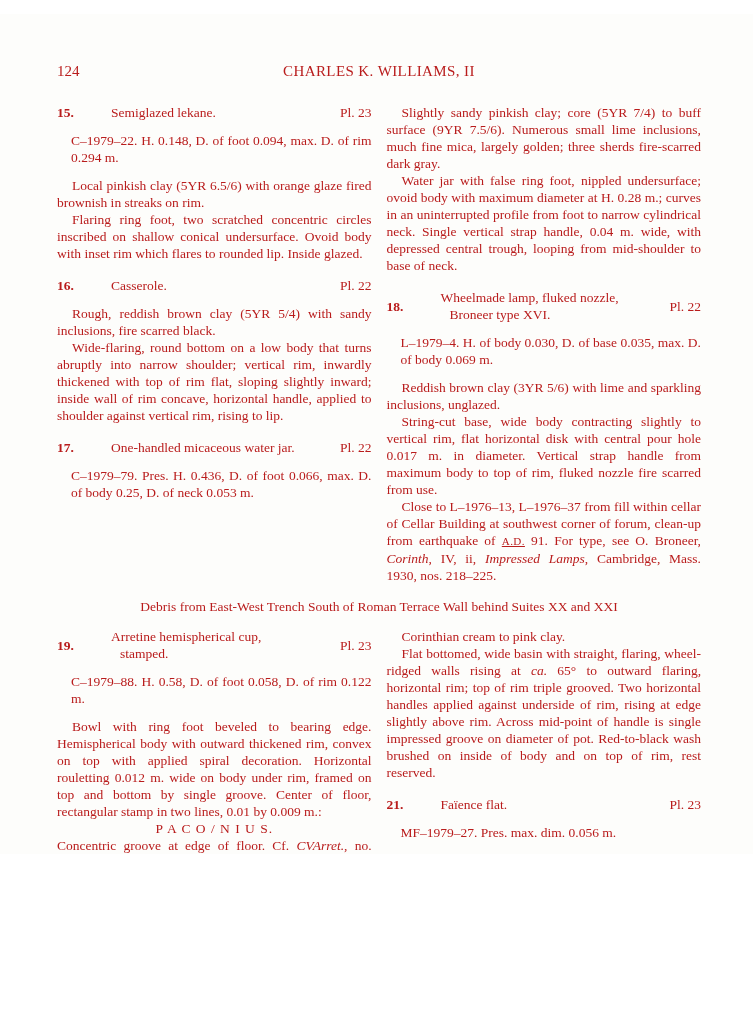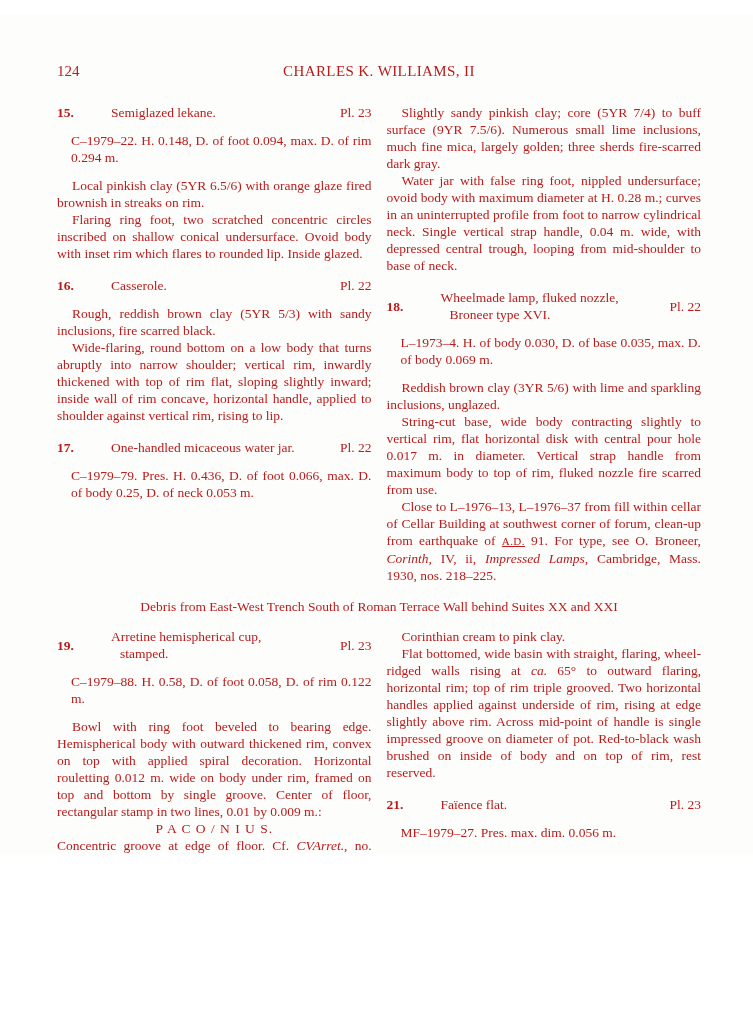--- a/index.html
+++ b/index.html
@@ -68,41 +68,41 @@
       </div>
       <p class="catalog">C–1979–22. H. 0.148, D. of foot 0.094, max. D. of rim 0.294 m.</p>
       <p class="para">Local pinkish clay (5YR 6.5/6) with orange glaze fired brownish in streaks on rim.</p>
       <p class="para">Flaring ring foot, two scratched concentric circles inscribed on shallow conical undersurface. Ovoid body with inset rim which flares to rounded lip. Inside glazed.</p>
 
       <div class="ehead">
         <span class="enum">16.</span>
         <span class="etitle">Casserole.</span>
         <span class="eplate">Pl. 22</span>
       </div>
-      <p class="para">Rough, reddish brown clay (5YR 5/3) with sandy inclusions, fire scarred black.</p>
+      <p class="para">Rough, reddish brown clay (5YR 5/4) with sandy inclusions, fire scarred black.</p>
       <p class="para">Wide-flaring, round bottom on a low body that turns abruptly into narrow shoulder; vertical rim, inwardly thickened with top of rim flat, sloping slightly inward; inside wall of rim concave, horizontal handle, applied to shoulder against vertical rim, rising to lip.</p>
 
       <div class="ehead">
         <span class="enum">17.</span>
         <span class="etitle">One-handled micaceous water jar.</span>
         <span class="eplate">Pl. 22</span>
       </div>
       <p class="catalog">C–1979–79. Pres. H. 0.436, D. of foot 0.066, max. D. of body 0.25, D. of neck 0.053 m.</p>
     </div>
 
     <div class="col">
       <p class="para">Slightly sandy pinkish clay; core (5YR 7/4) to buff surface (9YR 7.5/6). Numerous small lime inclusions, much fine mica, largely golden; three sherds fire-scarred dark gray.</p>
       <p class="para">Water jar with false ring foot, nippled undersurface; ovoid body with maximum diameter at H. 0.28 m.; curves in an uninterrupted profile from foot to narrow cylindrical neck. Single vertical strap handle, 0.04 m. wide, with depressed central trough, looping from mid-shoulder to base of neck.</p>
 
       <div class="ehead">
         <span class="enum">18.</span>
         <span class="etitle"><span class="tl1">Wheelmade lamp, fluked nozzle,</span><br><span class="tl2">Broneer type XVI.</span></span>
         <span class="eplate">Pl. 22</span>
       </div>
-      <p class="catalog">L–1973–4. H. of body 0.030, D. of base 0.035, max. D. of body 0.069 m.</p>
+      <p class="catalog">L–1979–4. H. of body 0.030, D. of base 0.035, max. D. of body 0.069 m.</p>
       <p class="para">Reddish brown clay (3YR 5/6) with lime and sparkling inclusions, unglazed.</p>
       <p class="para">String-cut base, wide body contracting slightly to vertical rim, flat horizontal disk with central pour hole 0.017 m. in diameter. Vertical strap handle from maximum body to top of rim, fluked nozzle fire scarred from use.</p>
       <p class="para"><span>Close to L–1976–13, L–1976–37 from fill within cellar of Cellar Building at southwest corner of forum, clean-up from earthquake of </span><span class="sc">A.D.</span><span> 91. For type, see O. Broneer, </span><span class="it">Corinth</span><span>, IV, ii, </span><span class="it">Impressed Lamps</span><span>, Cambridge, Mass. 1930, nos. 218–225.</span></p>
     </div>
 
   </div>
 
   <div class="section-heading">Debris from East-West Trench South of Roman Terrace Wall behind Suites XX and XXI</div>
 
   <div class="cols">

